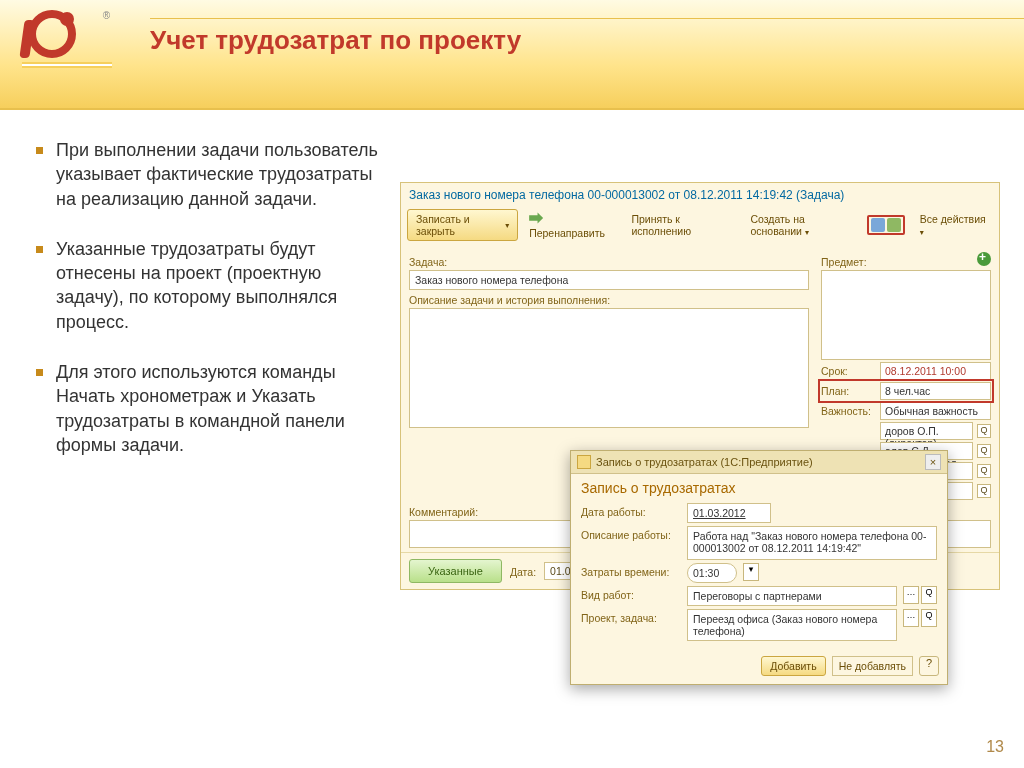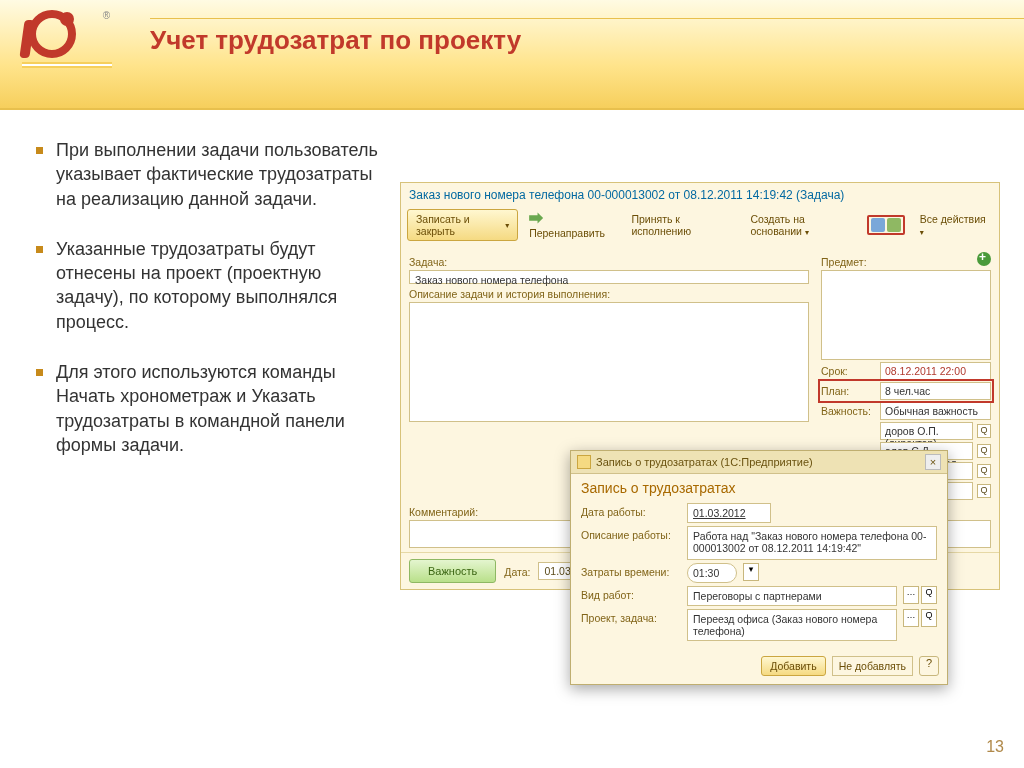--- a/index.html
+++ b/index.html
@@ -35,21 +35,21 @@
   .ic.blue { background:#7aa7d9; }
   .ic.arrow { background:#6aa84f; clip-path: polygon(0 30%, 60% 30%, 60% 10%, 100% 50%, 60% 90%, 60% 70%, 0 70%); }
   .ic.plus { background:#4a9a3a; border-radius:50%; position:relative;}
   .ic.plus::after{content:"+"; color:#fff; position:absolute; left:2px; top:-2px; font-size:12px; font-weight:bold;}
 
   .app-body { padding: 4px 8px; position: relative; }
   .two-col { display:flex; gap:12px; }
   .colL { flex: 1.4; }
   .colR { width: 170px; }
   .lbl { color:#816418; font-size:10.5px; margin:4px 0 2px 0; }
-  .field { background:#fff; border:1px solid #d0c08a; padding:3px 5px; color:#333; font-size:10.5px; height:14px; }
+  .field { background:#fff; border:1px solid #d0c08a; padding:3px 5px; color:#333; font-size:10.5px; height:20px; }
   .field.tall { height: 90px; }
   .field.taller { height: 120px; }
   .rowline { display:flex; align-items:center; gap:4px; margin:2px 0; }
   .rowline .key { width:55px; color:#816418; }
   .rowline .val { flex:1; background:#fff; border:1px solid #d0c08a; padding:2px 4px; height:18px; font-size:10.5px; color:#333; }
   .rowline.hl { outline:2px solid #c1392b; outline-offset:1px; }
   .rowline .ic-find { width:14px; height:14px; border:1px solid #c8b77d; background:#fff; font-size:9px; text-align:center; }
 
   .footer { padding:6px 8px; border-top:1px solid #e6d8a5; display:flex; align-items:center; gap:8px; }
   .btn-green { background: linear-gradient(#e4f5cf,#b9e08a); border:1px solid #8fb863; border-radius:3px; padding:5px 18px; color:#3a6512; font-size:11px; }
@@ -122,21 +122,21 @@
             <div class="field taller"></div>
           </div>
           <div class="colR">
             <div style="display:flex; justify-content:space-between;">
               <div class="lbl">Предмет:</div>
               <span class="ic plus"></span>
             </div>
             <div class="field tall"></div>
             <div class="rowline">
                 <span class="key">Срок:</span>
-                <span class="val" style="color:#b03a2e;">08.12.2011 22:00</span>
+                <span class="val" style="color:#b03a2e;">08.12.2011 10:00</span>
               </div>
             <div class="rowline hl">
                 <span class="key">План:</span>
                 <span class="val">8 чел.час</span>
               </div>
             <div class="rowline">
                 <span class="key">Важность:</span>
                 <span class="val">Обычная важность</span>
               </div>
             <div class="rowline">
@@ -159,21 +159,21 @@
                 <span class="val"></span>
                 <span class="ic-find">Q</span>
               </div>
           </div>
         </div>
         <div class="lbl">Комментарий:</div>
         <div class="field" style="height:28px;"></div>
       </div>
 
       <div class="footer">
-        <span class="btn-green">Важность</span>
+        <span class="btn-green">Указанные</span>
         <span class="lbl">Дата:</span>
         <span class="datef">01.03.2012</span>
         <span class="datef">15:38</span>
       </div>
     </div>
   </div>
 </div>
 
 <div class="dialog">
   <div class="dlg-titlebar">

